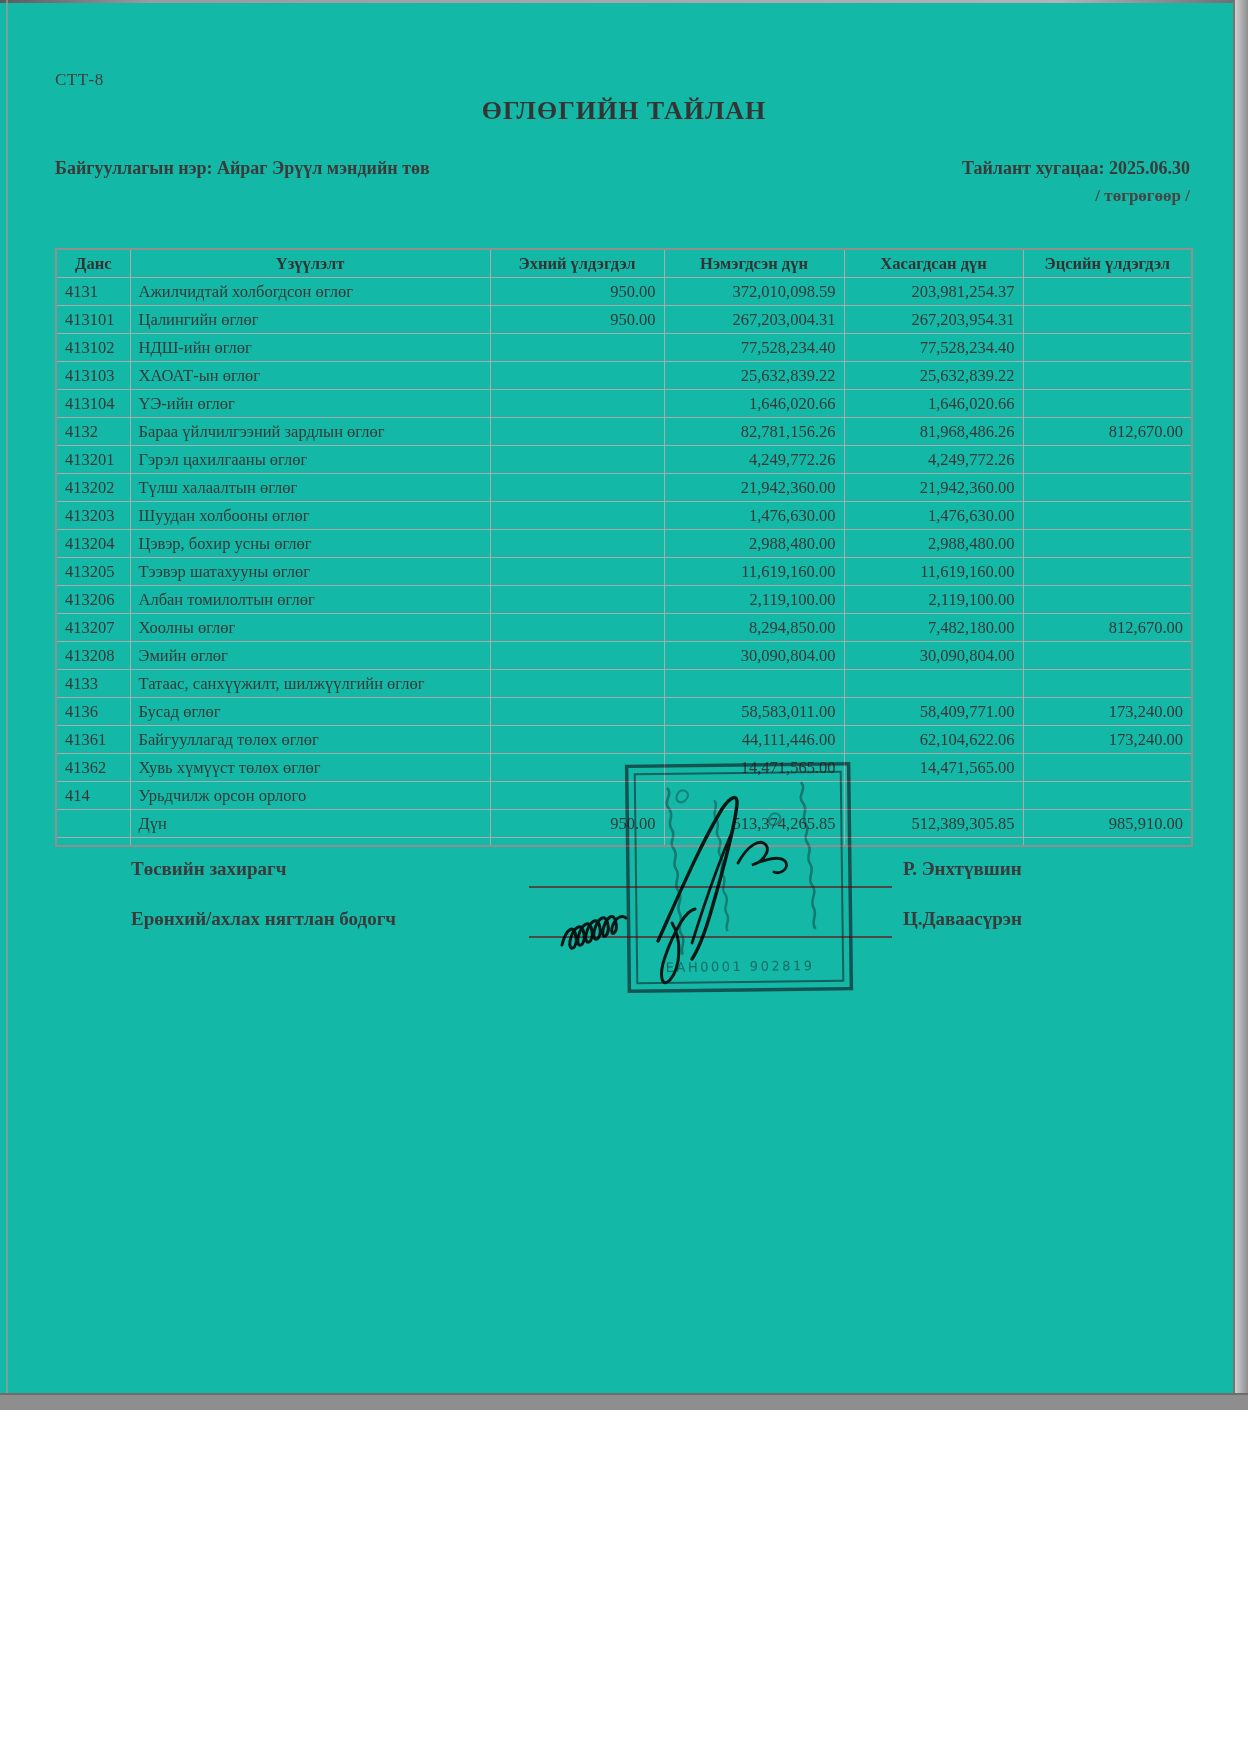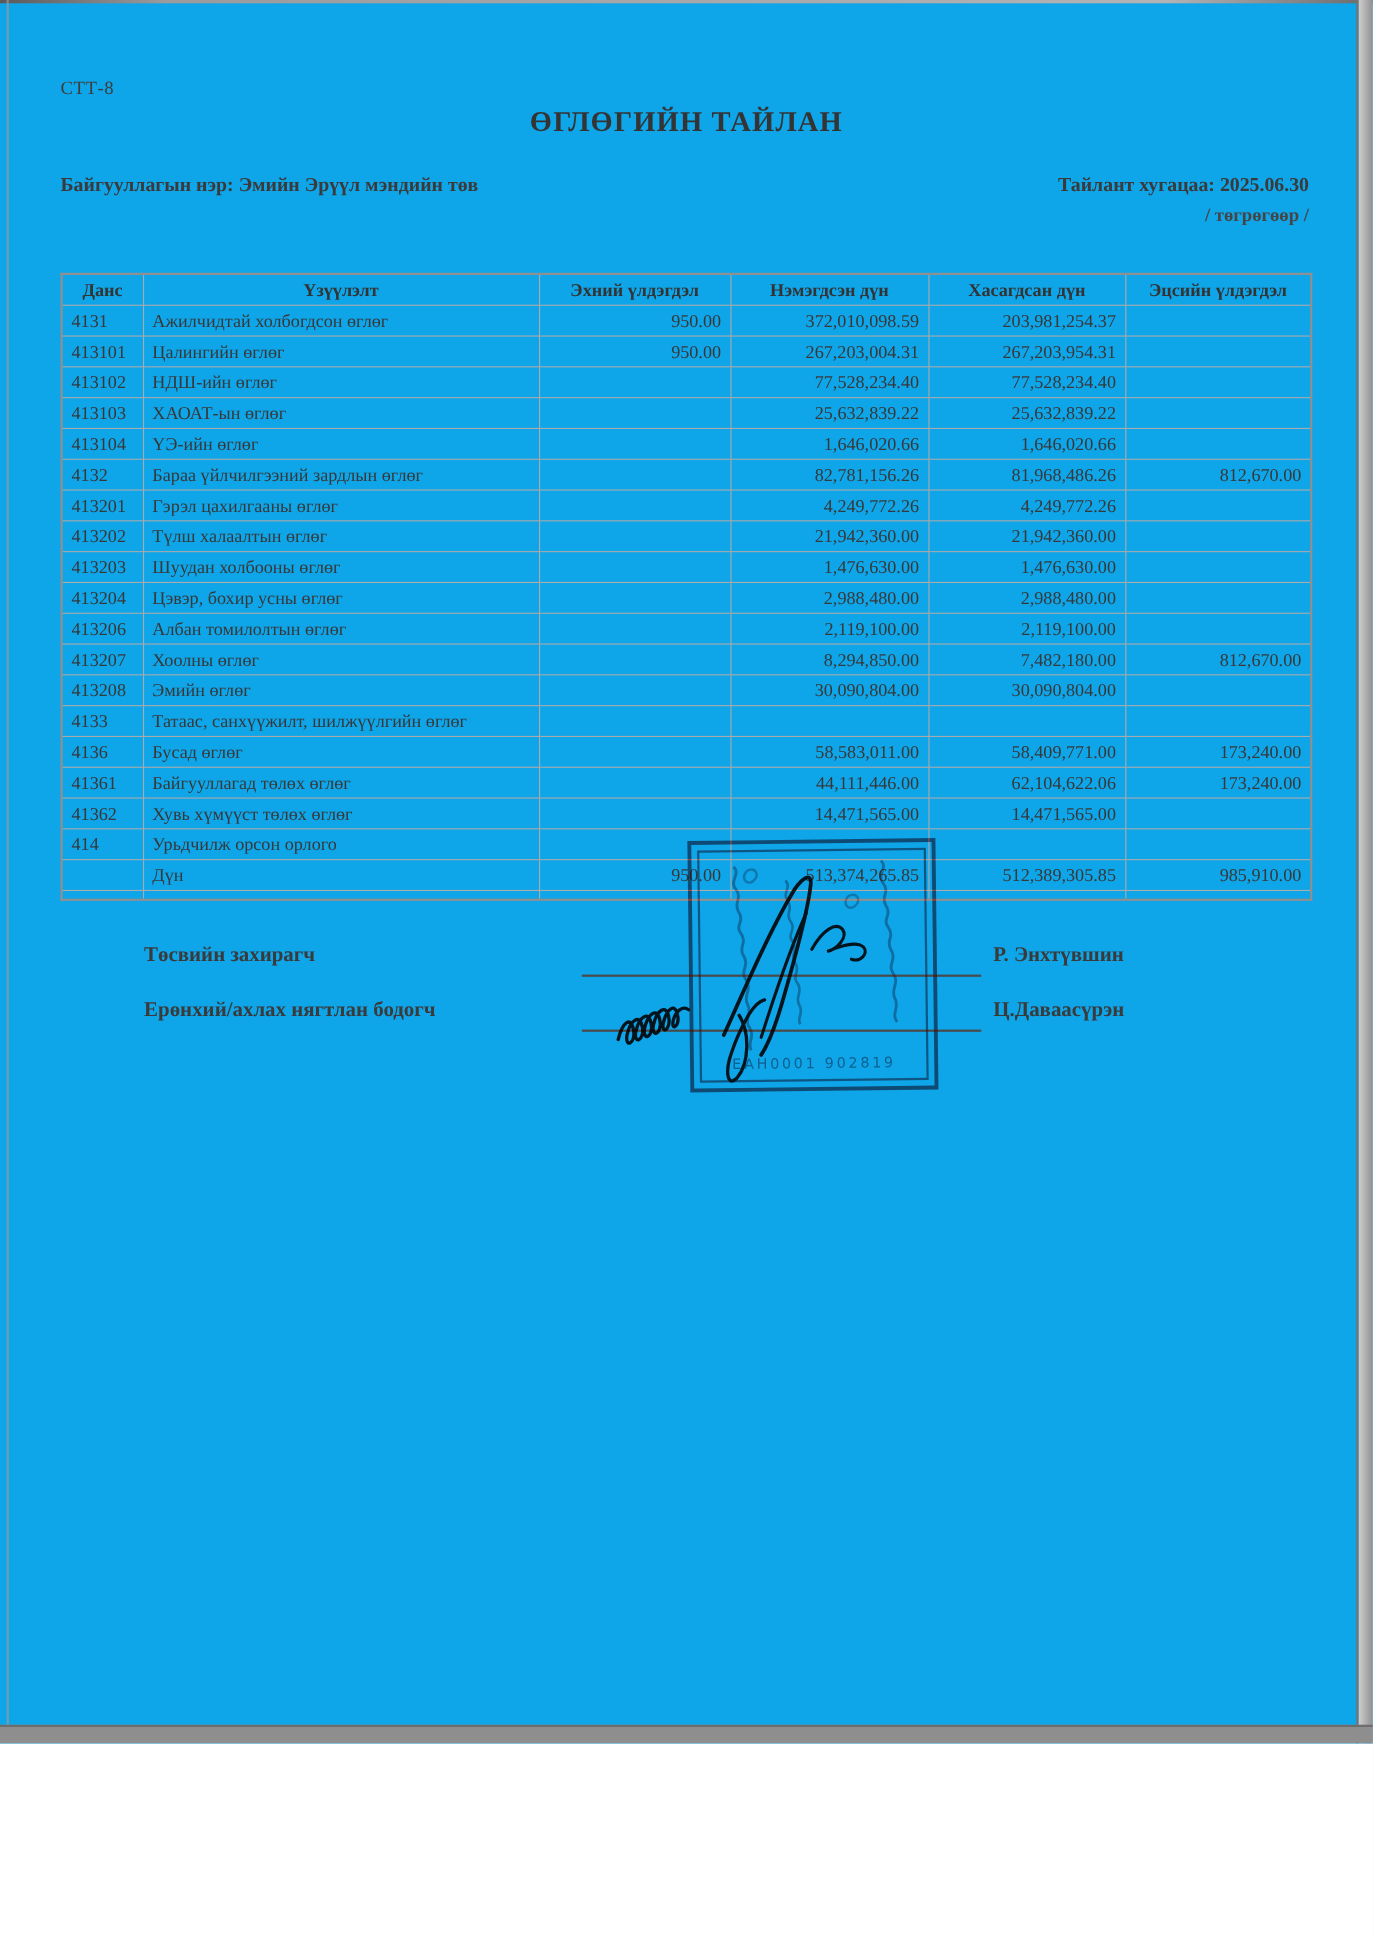--- a/index.html
+++ b/index.html
@@ -2,21 +2,21 @@
 <html><head>
 <meta charset="utf-8">
 <style>
   html,body{margin:0;padding:0;}
   body{
     width:1248px;height:1759px;
     background:#ffffff;
     font-family:"Liberation Serif","DejaVu Serif",serif;
     color:#3d3d3d;
   }
-  .page{position:relative;width:1248px;height:1585px;background:#0ea5e9;overflow:hidden;}
+  .page{position:relative;width:1248px;height:1410px;background:#14b8a6;overflow:hidden;}
 
   
   .edge-top{position:absolute;left:0;top:0;width:100%;height:3px;
     background:linear-gradient(to right,#5a5a5a,#9b9b9b 12%,#b3b3b3 85%,#6a6a6a);}
   .edge-left{position:absolute;left:6px;top:0;width:2px;height:100%;background:#9a9a9a;opacity:.7;}
   .edge-right{position:absolute;right:0;top:0;width:13px;height:100%;
     background:linear-gradient(to right,#cfcfcf,#8f8f8f);border-left:2px solid #747474;}
   .edge-bottom{position:absolute;left:0;bottom:0;width:100%;height:15px;
     background:#8e8e8e;border-top:2px solid #6d6d6d;}
 
@@ -66,21 +66,21 @@
 
 <div class="page">
 
   <div class="edge-top"></div>
   <div class="edge-left"></div>
   <div class="edge-right"></div>
   <div class="edge-bottom"></div>
 
   <div class="form-code">СТТ-8</div>
   <div class="doc-title">ӨГЛӨГИЙН ТАЙЛАН</div>
-  <div class="org-line">Байгууллагын нэр: Эмийн Эрүүл мэндийн төв</div>
+  <div class="org-line">Байгууллагын нэр: Айраг Эрүүл мэндийн төв</div>
   <div class="period-line">Тайлант хугацаа: 2025.06.30</div>
   <div class="currency-line">/ төгрөгөөр /</div>
 
   <table class="report">
     <colgroup>
       <col style="width:74px">
         <col style="width:360px">
         <col style="width:174px">
       <col style="width:180px">
         <col style="width:179px">
@@ -171,20 +171,28 @@
         </tr>
         <tr>
           <td class="c-code">413204</td>
           <td class="c-name ind-2">Цэвэр, бохир усны өглөг</td>
           <td class="num"></td>
           <td class="num">2,988,480.00</td>
           <td class="num">2,988,480.00</td>
           <td class="num"></td>
         </tr>
         <tr>
+          <td class="c-code">413205</td>
+          <td class="c-name ind-2">Тээвэр шатахууны өглөг</td>
+          <td class="num"></td>
+          <td class="num">11,619,160.00</td>
+          <td class="num">11,619,160.00</td>
+          <td class="num"></td>
+        </tr>
+        <tr>
           <td class="c-code">413206</td>
           <td class="c-name ind-2">Албан томилолтын өглөг</td>
           <td class="num"></td>
           <td class="num">2,119,100.00</td>
           <td class="num">2,119,100.00</td>
           <td class="num"></td>
         </tr>
         <tr>
           <td class="c-code">413207</td>
           <td class="c-name ind-2">Хоолны өглөг</td>

